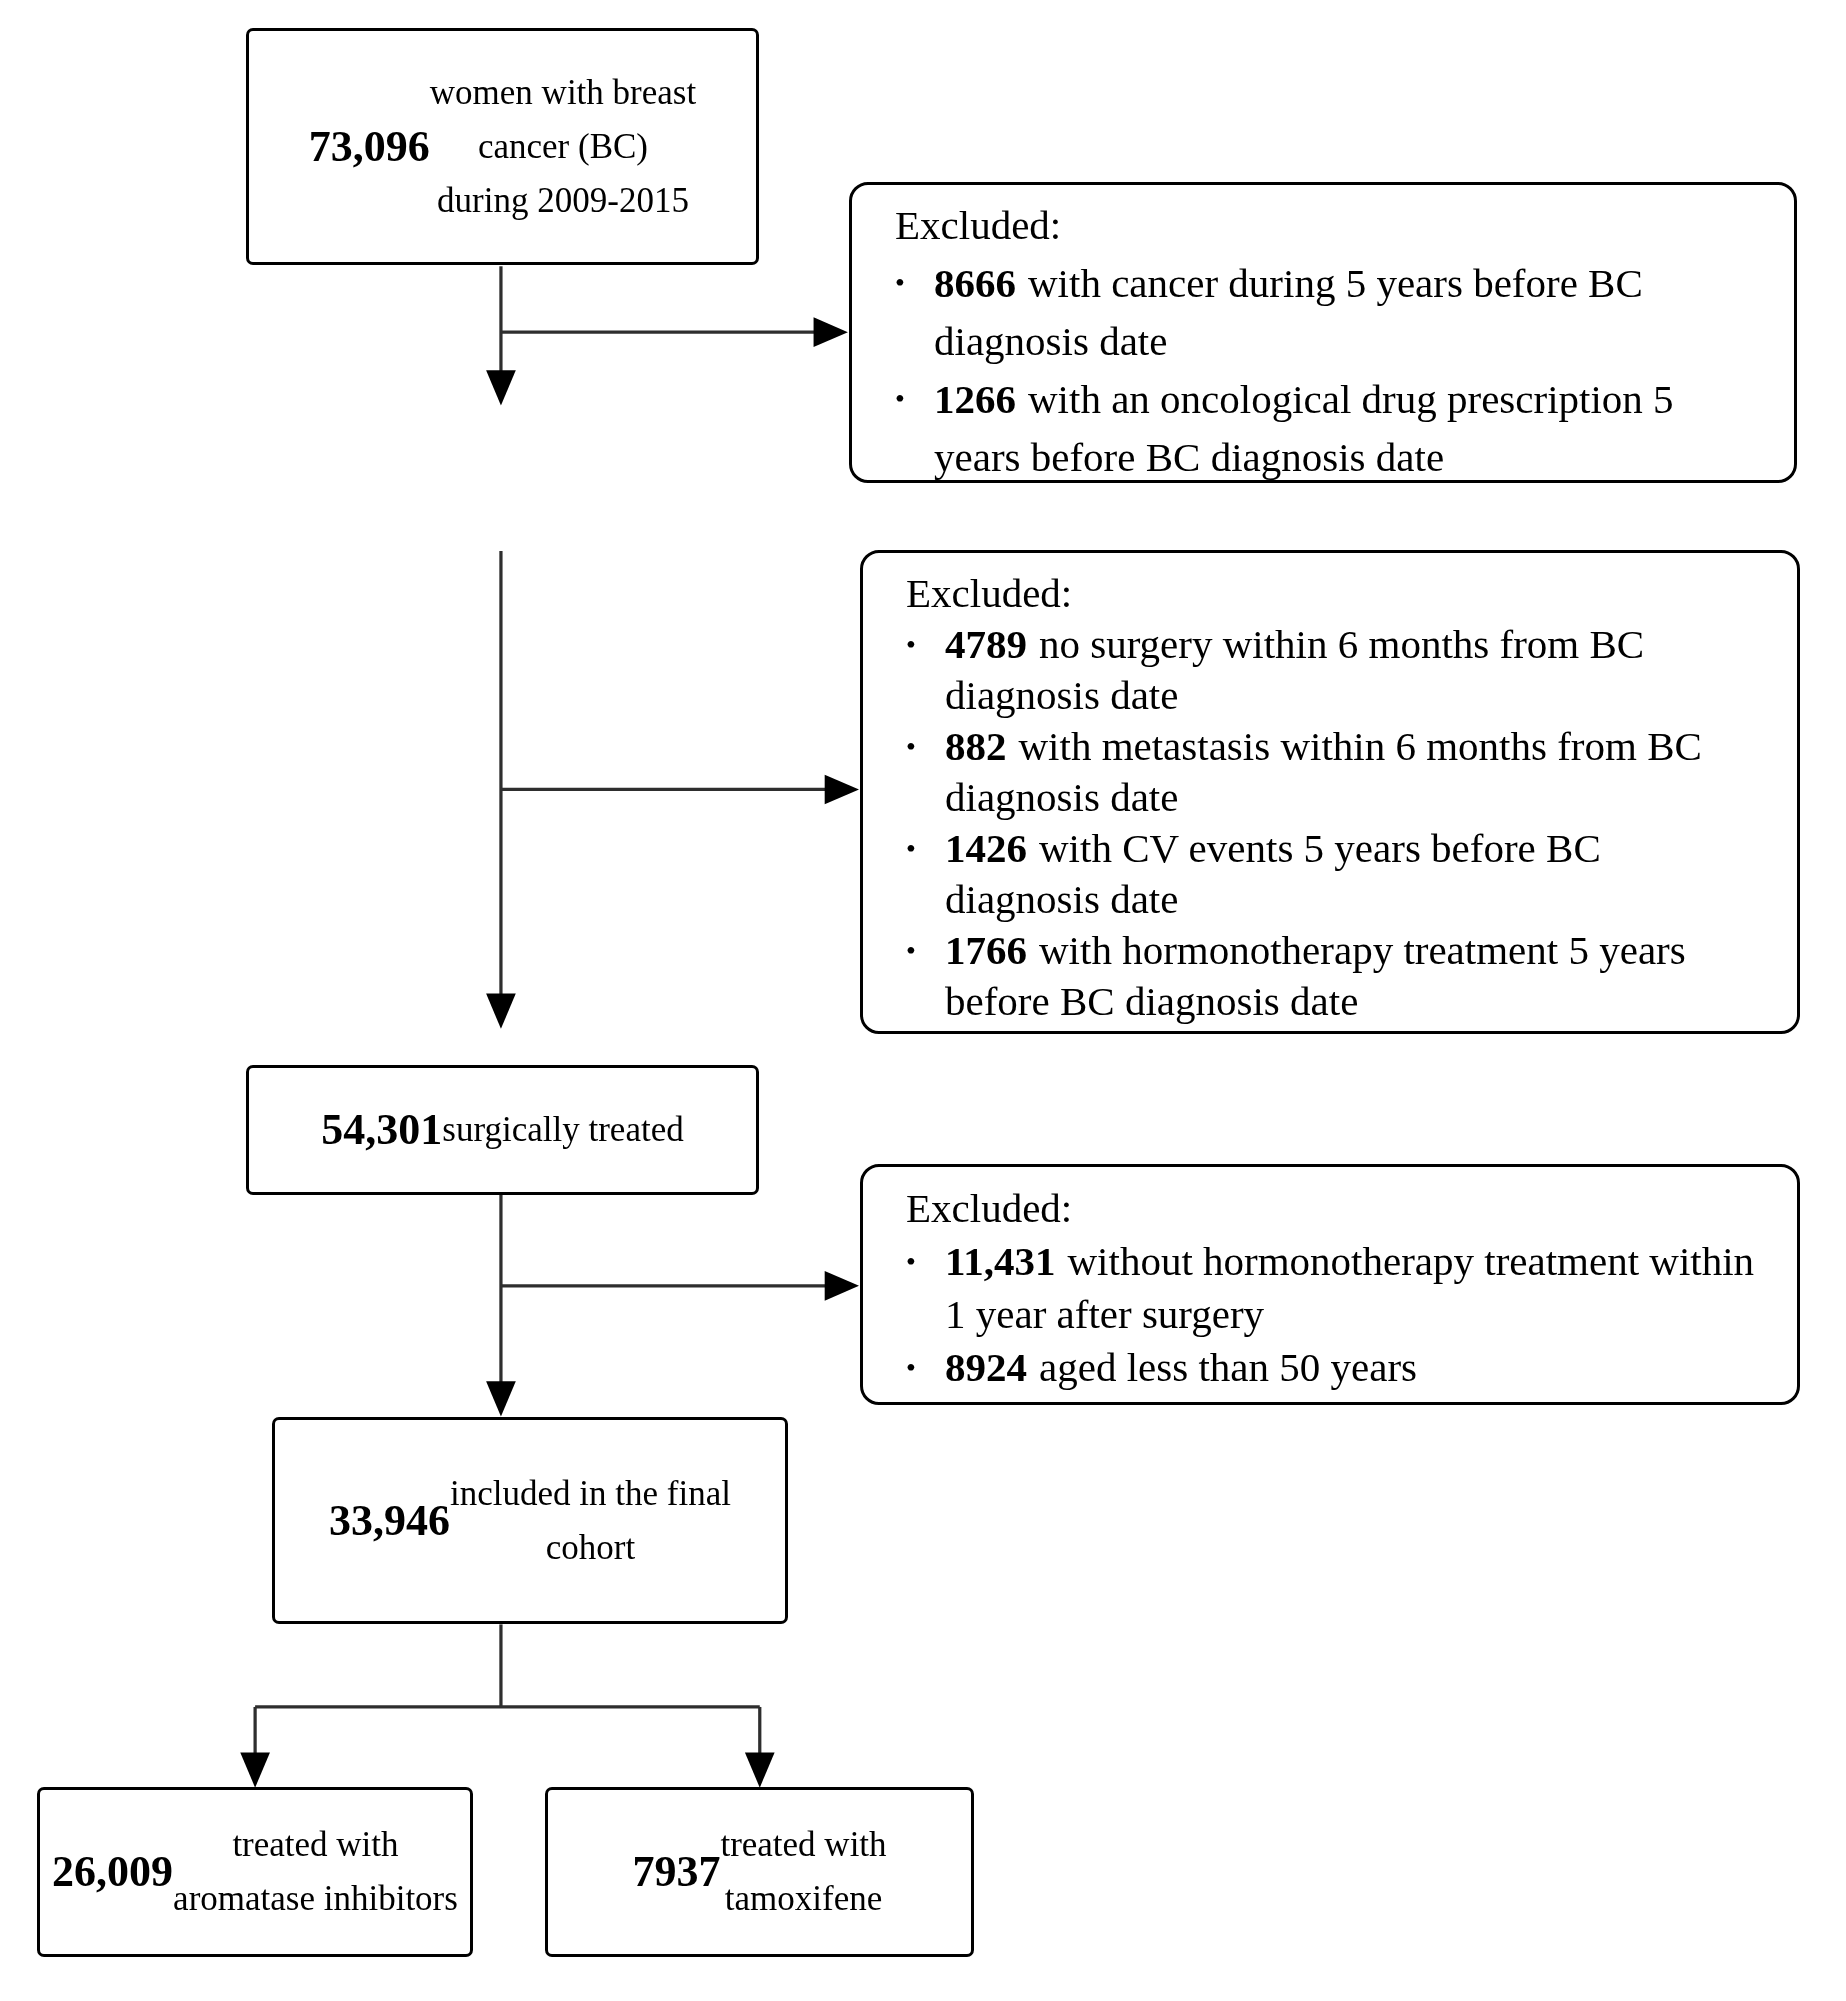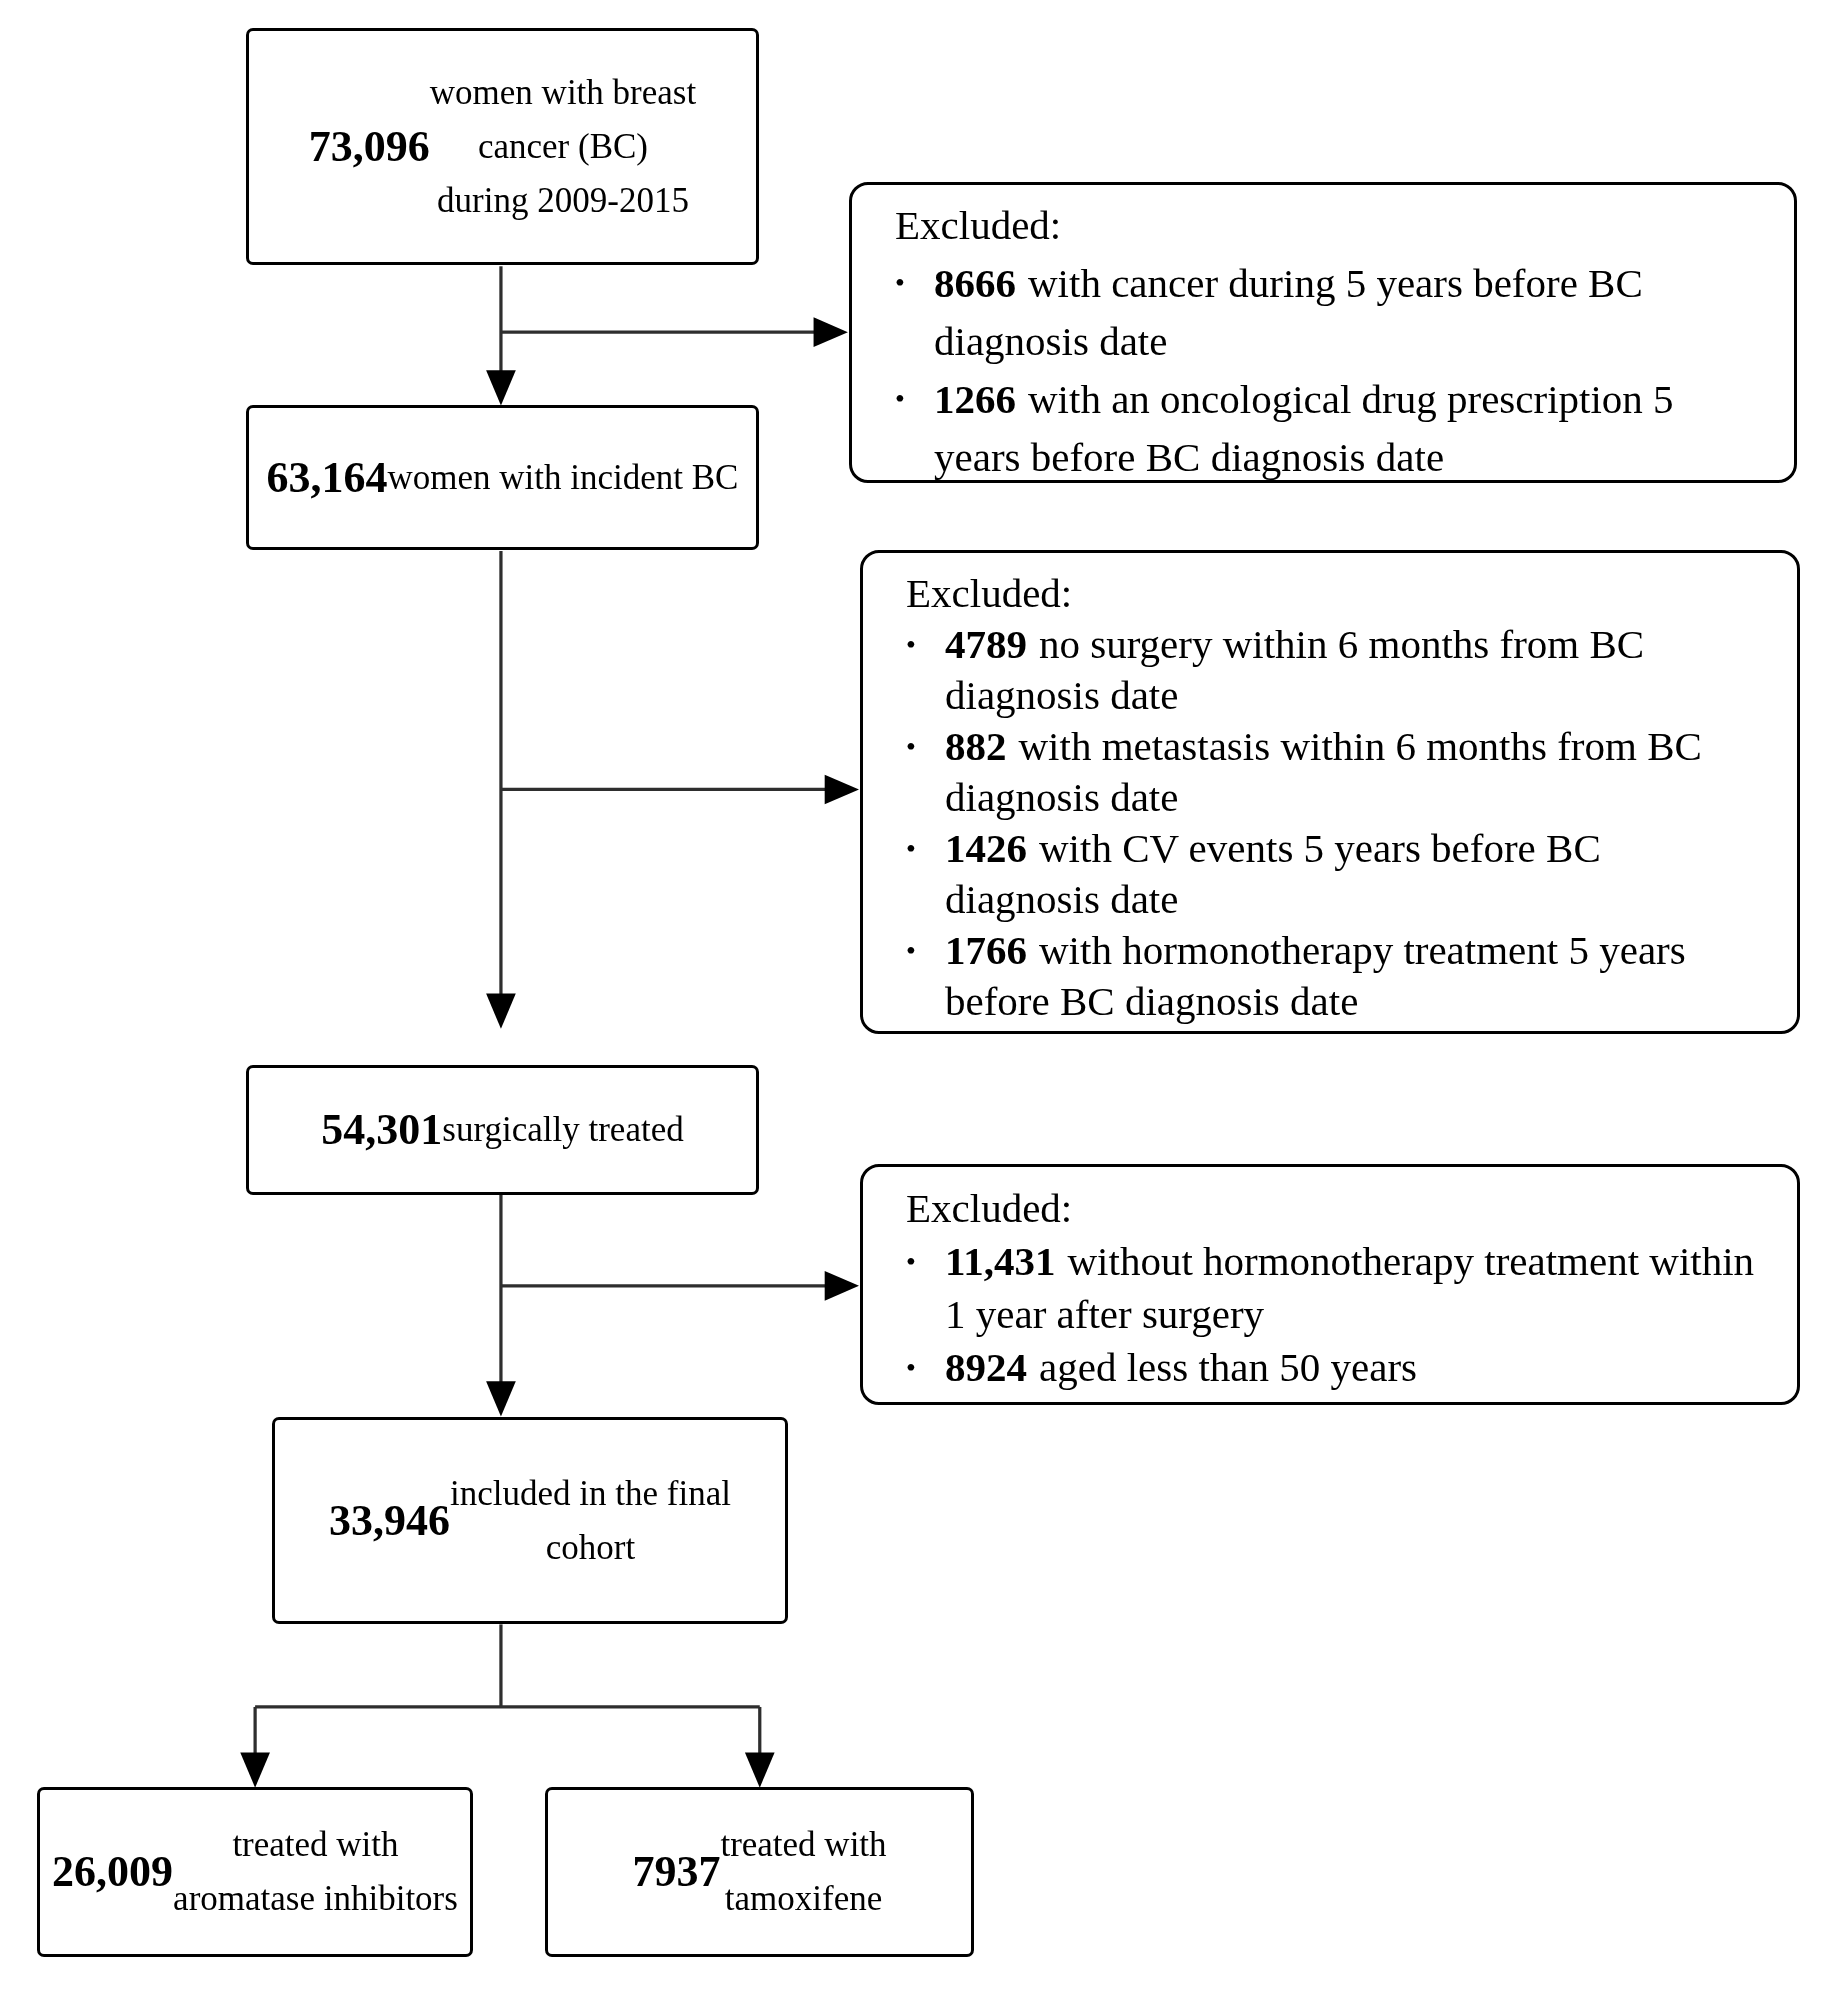--- a/index.html
+++ b/index.html
@@ -117,24 +117,20 @@
     <polygon points="803,1889 835,1889 819,1927"></polygon>
   </svg>
 
   <div class="flow-box" style="left:246px; top:28px; width:513px; height:237px;">
     <div class="num">73,096</div>
     <div class="label">women with breast
 cancer (BC)
 during 2009-2015</div>
   </div>
 
-  <div class="flow-box" style="left:246px; top:405px; width:513px; height:145px;">
-    <div class="num">63,164</div>
-    <div class="label">women with incident BC</div>
-  </div>
 
   <div class="flow-box" style="left:246px; top:1065px; width:513px; height:130px;">
     <div class="num">54,301</div>
     <div class="label">surgically treated</div>
   </div>
 
   <div class="flow-box" style="left:249px; top:1417px; width:516px; height:207px;margin-left:23px;">
     <div class="num">33,946</div>
     <div class="label">included in the final
 cohort</div>

